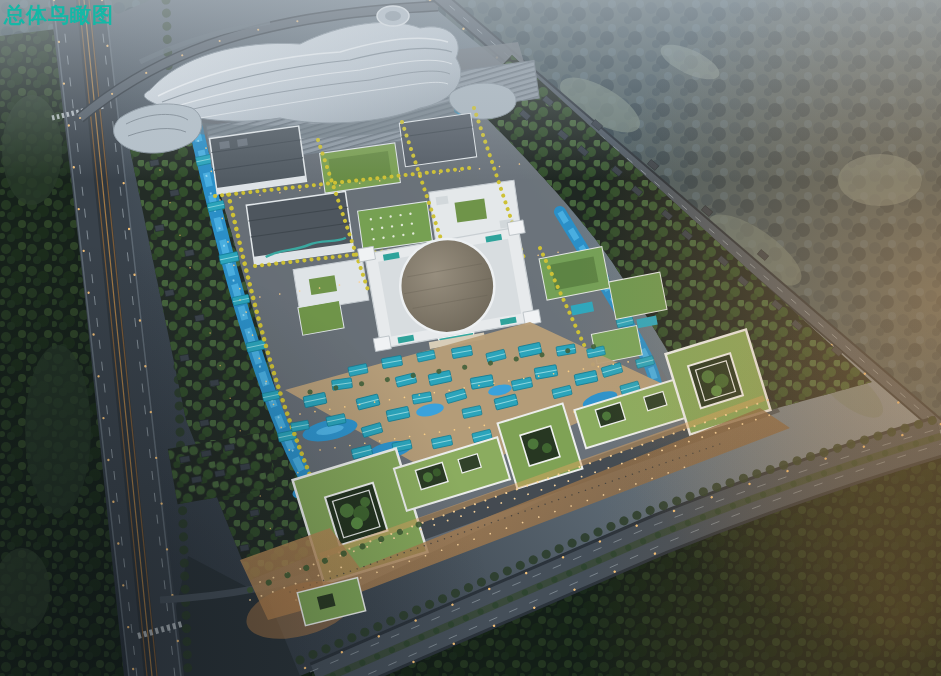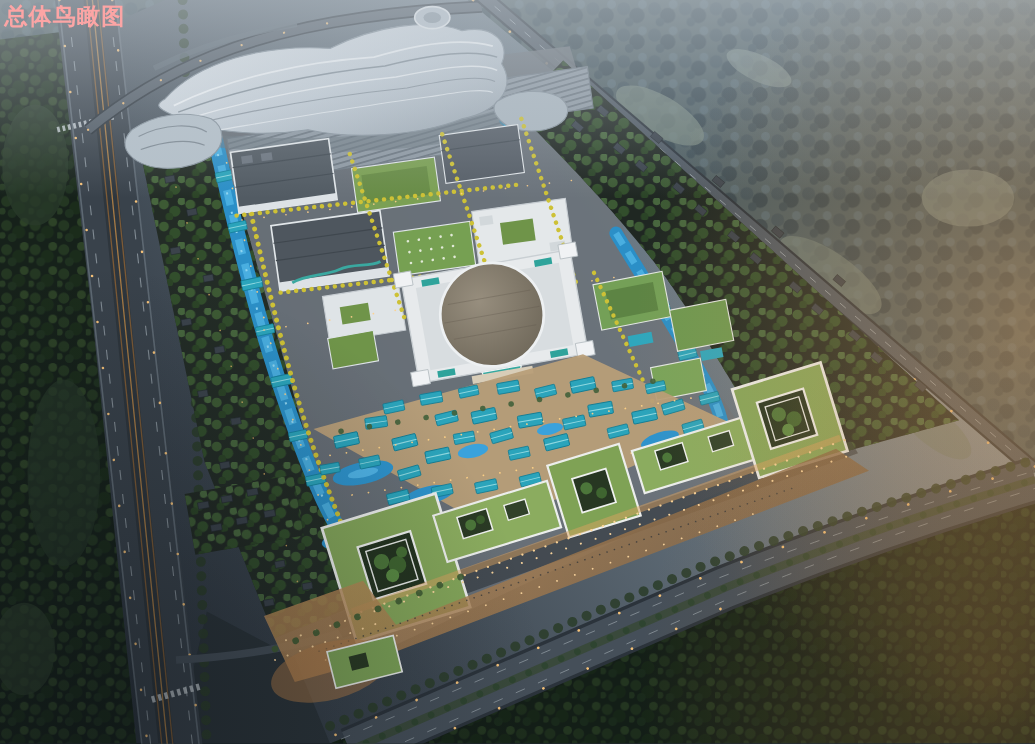--- a/index.html
+++ b/index.html
@@ -1,20 +1,20 @@
 <!DOCTYPE html>
 <html><head>
 <meta charset="utf-8">
 <style>
   html,body{margin:0;padding:0;background:#10161c;}
   .stage{position:relative;width:941px;height:676px;overflow:hidden;
          font-family:"DejaVu Sans","Liberation Sans",sans-serif;}
   .stage svg{position:absolute;left:0;top:0;display:block;}
   .title{position:absolute;left:4px;top:2px;font-size:21px;font-weight:bold;
-         color:#fca5a5;letter-spacing:1px;line-height:1.25;
+         color:#14b8a6;letter-spacing:1px;line-height:1.25;
          font-family:"DejaVu Sans","Liberation Sans",sans-serif;}
 </style>
 </head>
 <body>
 
 <div class="stage">
 <svg width="941" height="676" viewBox="0 0 941 676">
   <defs>
     <linearGradient id="bgGrad" gradientUnits="userSpaceOnUse" x1="941" y1="0" x2="0" y2="676">
       <stop offset="0" stop-color="#a8b4bd"></stop>

